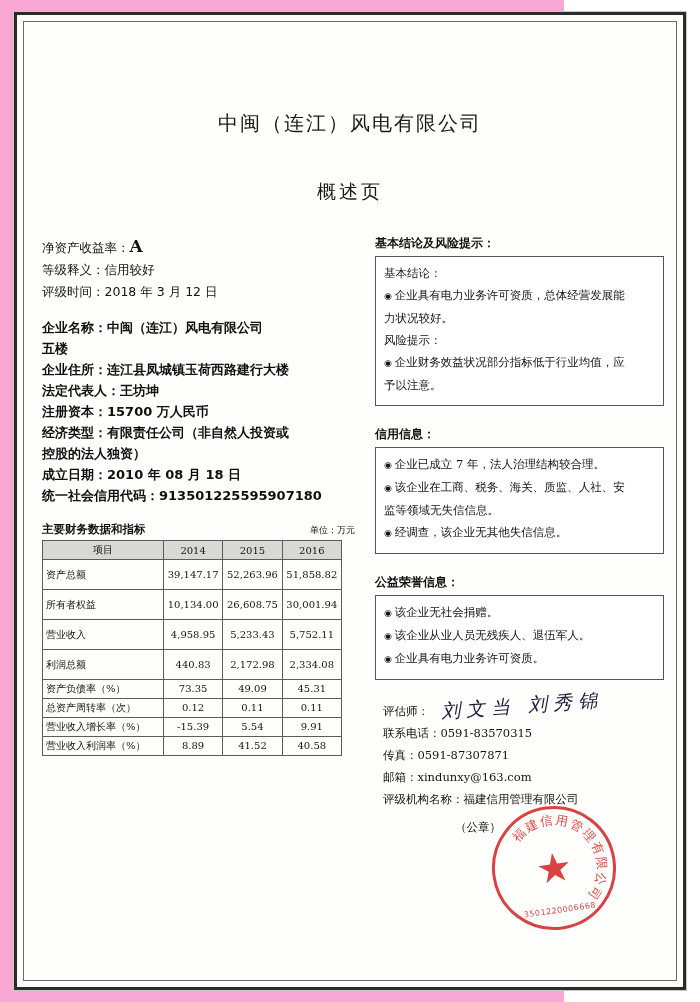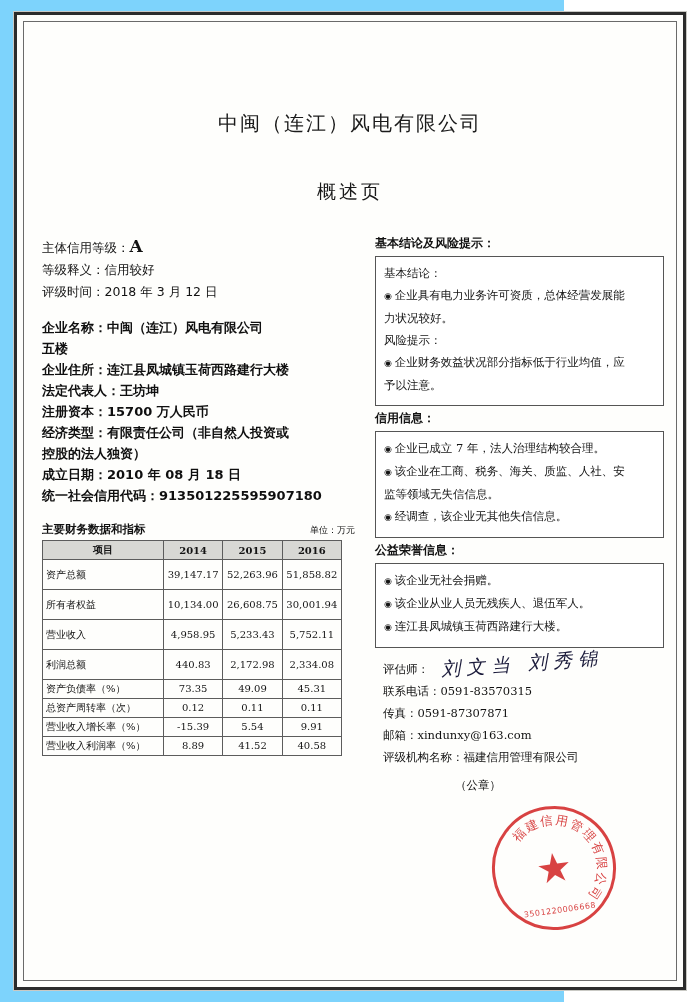--- a/index.html
+++ b/index.html
@@ -11,21 +11,21 @@
     width: 700px; height: 1002px;
     font-family: "DejaVu Sans", "Liberation Sans", sans-serif;
     color: #111;
     position: relative;
     overflow: hidden;
   }
   .page {
     position: absolute;
     left: 0; top: 0;
     width: 564px; height: 1002px;
-    background: #7dd3fc;
+    background: #f9a8d4;
   }
   
   .sheet {
     position: absolute;
     left: 14px; top: 12px;
     width: 672px; height: 978px;
     background: #fdfdfb;
     border: 3px solid #2b2b2b;
     box-shadow: 0 0 0 1px #c9c9c4;
   }
@@ -103,35 +103,35 @@
     font-family: "DejaVu Serif", "Liberation Serif", serif;
   }
   table.fin th, table.fin td {
     border: 1px solid #5c5c5c;
     padding: 2px 3px;
     text-align: center;
     color: #141414;
   }
   table.fin thead th {
     background: #d8d8d4;
-    font-weight: bold;
+    font-weight: normal;
     height: 18px;
   }
   table.fin td.label {
     text-align: left;
     width: 118px;
   }
   table.fin td.num { width: 46px; line-height: 12px; }
   table.fin tr.tall td { height: 30px; }
   table.fin tr.short td { height: 16px; }
 
   .panel {
     border: 1px solid #555;
     background: #fff;
-    margin-bottom: 4px;
+    margin-bottom: 20px;
   }
   .panel-head {
     font-size: 12px;
     font-weight: bold;
     margin-bottom: 4px;
   }
   .panel-body {
     padding: 6px 8px 8px 8px;
     font-size: 11.5px;
     line-height: 20px;
@@ -221,21 +221,21 @@
         <div class="title-block">
           <div class="doc-title">中闽（连江）风电有限公司</div>
           <div class="doc-subtitle">概述页</div>
         </div>
 
         <div class="columns">
 
           <div class="col-left">
 
             <div class="kv">
-              <span class="k">主体信用等级：</span><span class="grade-val">A</span>
+              <span class="k">净资产收益率：</span><span class="grade-val">A</span>
             </div>
             <div class="kv">
               <span class="k">等级释义：</span><span class="v">信用较好</span>
             </div>
             <div class="kv">
               <span class="k">评级时间：</span><span class="v">2018 年  3 月 12 日</span>
             </div>
 
             <div class="company-block">
               <span class="row">
@@ -352,21 +352,21 @@
                 <span class="sub">监等领域无失信信息。</span>
                 <span class="bullet"><span>经调查，</span><span>该企业无其他失信信息。</span></span>
               </div>
             </div>
 
             <div class="panel-head">公益荣誉信息：</div>
             <div class="panel">
               <div class="panel-body">
                 <span class="bullet">该企业无社会捐赠。</span>
                 <span class="bullet">该企业从业人员无残疾人、退伍军人。</span>
-                <span class="bullet">连江县凤城镇玉荷西路建行大楼。</span>
+                <span class="bullet">企业具有电力业务许可资质。</span>
               </div>
             </div>
 
             <div class="sign-area">
               <div class="sign-names">刘文当  刘秀锦</div>
               <div class="sign-line">
                 <span>评估师：</span>
               </div>
               <div class="sign-line">
                 <span>联系电话：</span><span>0591-83570315</span>

